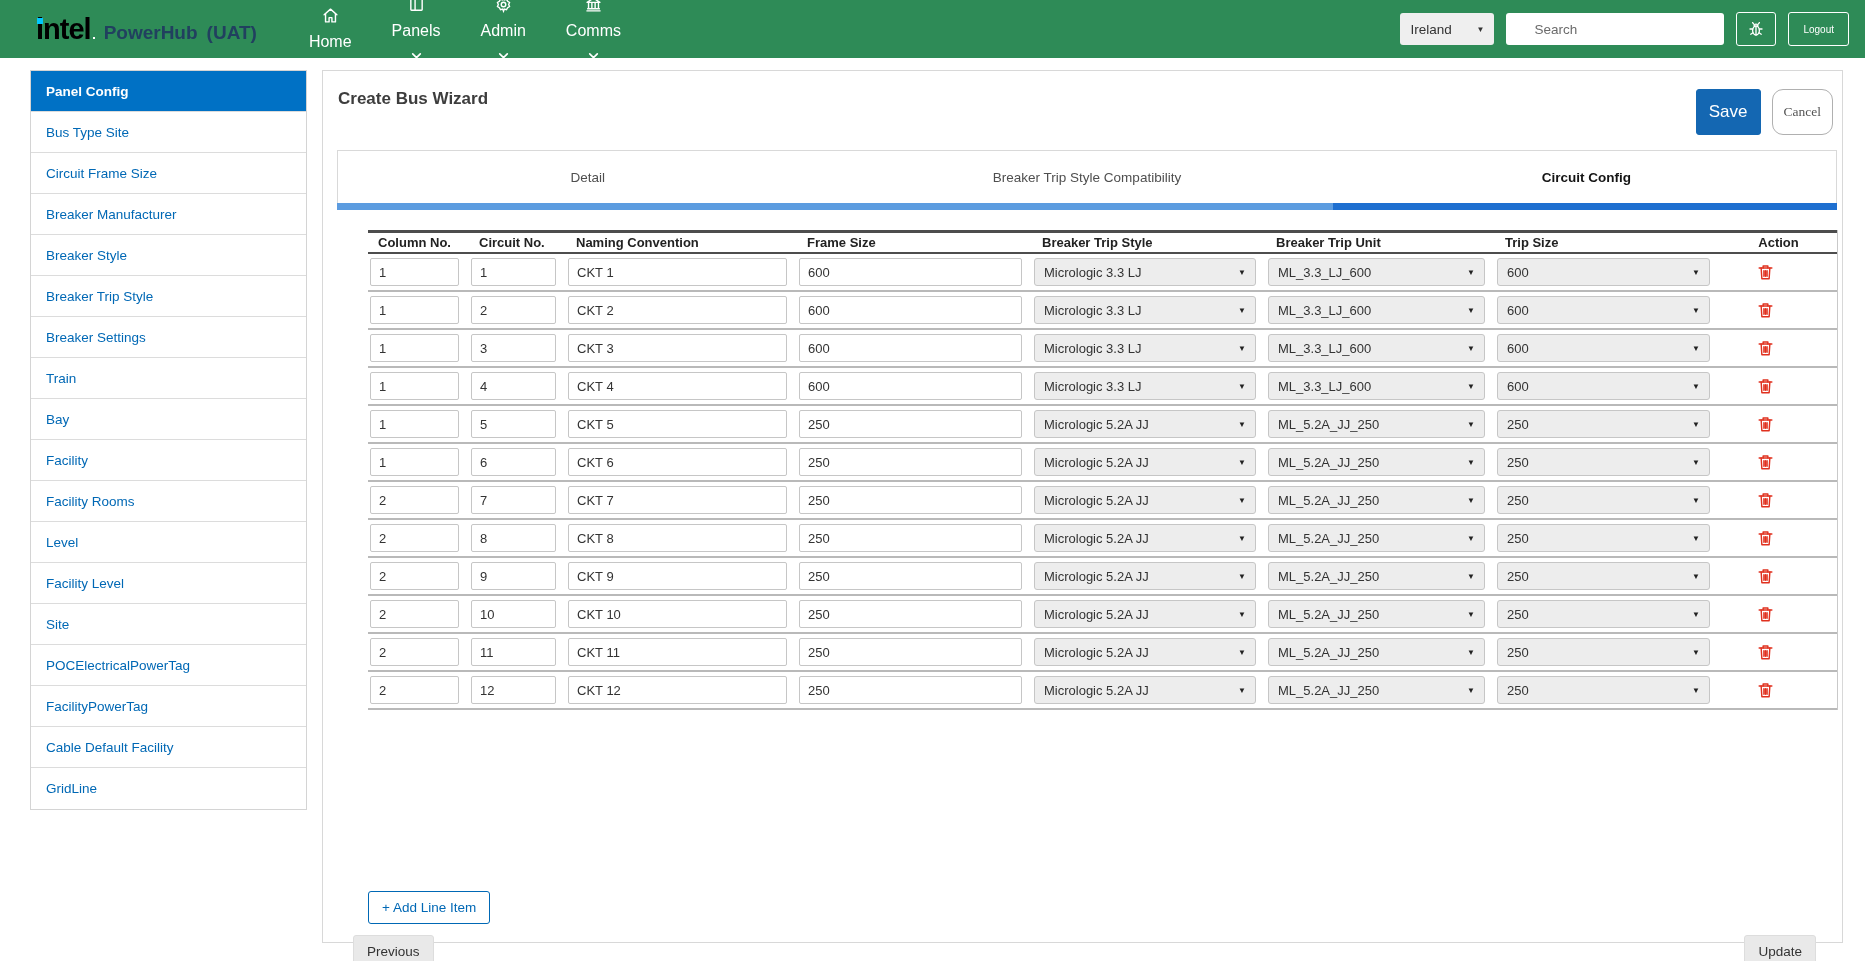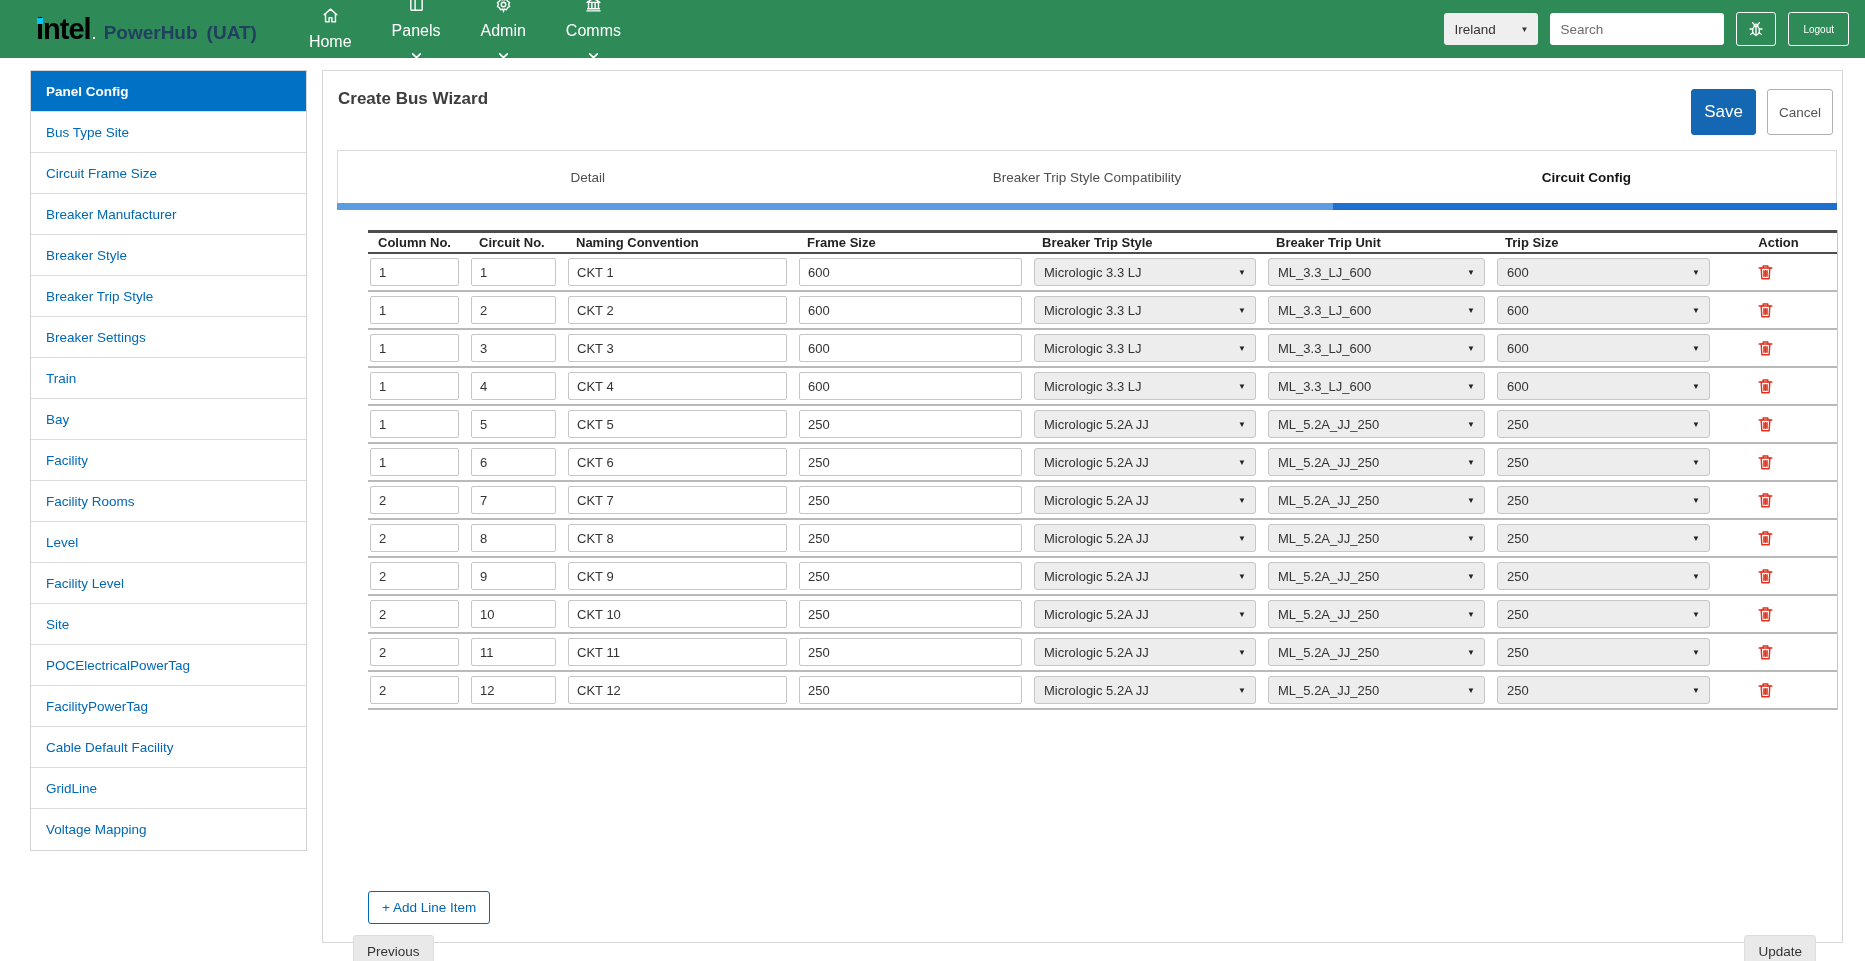--- a/index.html
+++ b/index.html
@@ -25,21 +25,21 @@
   .nav-item { display: flex; align-items: center; gap: 9px; color: #fff; font-size: 16px; cursor: pointer; flex-direction: column; }
   .nav-item svg { display: block; }
   .nav-right { margin-left: auto; display: flex; align-items: center; gap: 12px; justify-content: space-between; }
   .region-select {
     width: 94px; height: 32px; background: #efefef; border-radius: 3px;
     display: flex; align-items: center; justify-content: space-between;
     padding: 0 10px; font-size: 13.5px; color: #333; cursor: pointer;
   }
   .region-select::after { content: "▼"; font-size: 8px; color: #333; }
   .search {
-    width: 174px; height: 32px; border: none; border-radius: 3px; padding: 0 10px;
+    width: 218px; height: 32px; border: none; border-radius: 3px; padding: 0 28px;
     font-size: 13.5px; font-family: "Liberation Sans", sans-serif; color: #c2410c;
   }
   .search::placeholder { color: #6b6b6b; }
   .icon-btn {
     width: 40px; height: 34px; background: transparent; border: 1px solid #fff;
     border-radius: 3px; display: flex; align-items: center; justify-content: center; cursor: pointer;
   }
   .logout {
     height: 34px; background: transparent; border: 1px solid #fff; border-radius: 3px;
     color: #ffffff; font-size: 10px; padding: 0 14px; cursor: pointer;
@@ -65,22 +65,22 @@
     border: 1px solid #d8d8d8; background: #fff;
   }
   .title-row { display: flex; align-items: flex-start; justify-content: space-between; padding: 18px 9px 0 15px; }
   .title-row h1 { margin: 0; font-size: 17px; font-weight: bold; color: #3d3d3d; }
   .title-actions { display: flex; gap: 11px; }
   .btn-save {
     background: #1467b2; color: #fff; border: 1px solid #1467b2; border-radius: 3px;
     font-size: 17px; padding: 12px 12px; cursor: pointer; font-family: "Liberation Sans", sans-serif;
   }
   .btn-cancel {
-    background: #fff; color: #555; border: 1px solid #b0b0b0; border-radius: 3px;
-    font-size: 13.5px; padding: 8px 11px; cursor: pointer; font-family: Liberation Sans, sans-serif;
+    background: #fff; color: #555; border: 1px solid #b0b0b0; border-radius: 11px;
+    font-size: 13.5px; padding: 8px 11px; cursor: pointer; font-family: Liberation Serif, serif;
   }
 
   .tabs { display: flex; margin: 15px 5px 0 14px; border: 1px solid #d9d9d9; border-bottom: none; height: 53px; }
   .tab { flex: 1; display: flex; align-items: center; justify-content: center;
     font-size: 13.5px; color: #4f4f4f; cursor: pointer; }
   .tab.active { font-weight: bold; color: #141414; }
   .progress { display: flex; height: 7px; margin: 0 5px 0 14px; }
   .p-light { width: 66.4%; background: #5c9ce0; }
   .p-dark { flex: 1; background: #1e6fd0; }
 
@@ -257,23 +257,20 @@
     </div>
 
     <div class="side-item">
       <span>Cable Default Facility</span>
     </div>
 
     <div class="side-item">
       <span>GridLine</span>
     </div>
 
-    <div class="side-item">
-      <span>Voltage Mapping</span>
-    </div>
   </aside>
 
 <main class="card">
 
   <div class="title-row">
     <h1>Create Bus Wizard</h1>
     <div class="title-actions">
       <button class="btn-save">Save</button>
       <button class="btn-cancel">Cancel</button>
     </div>

